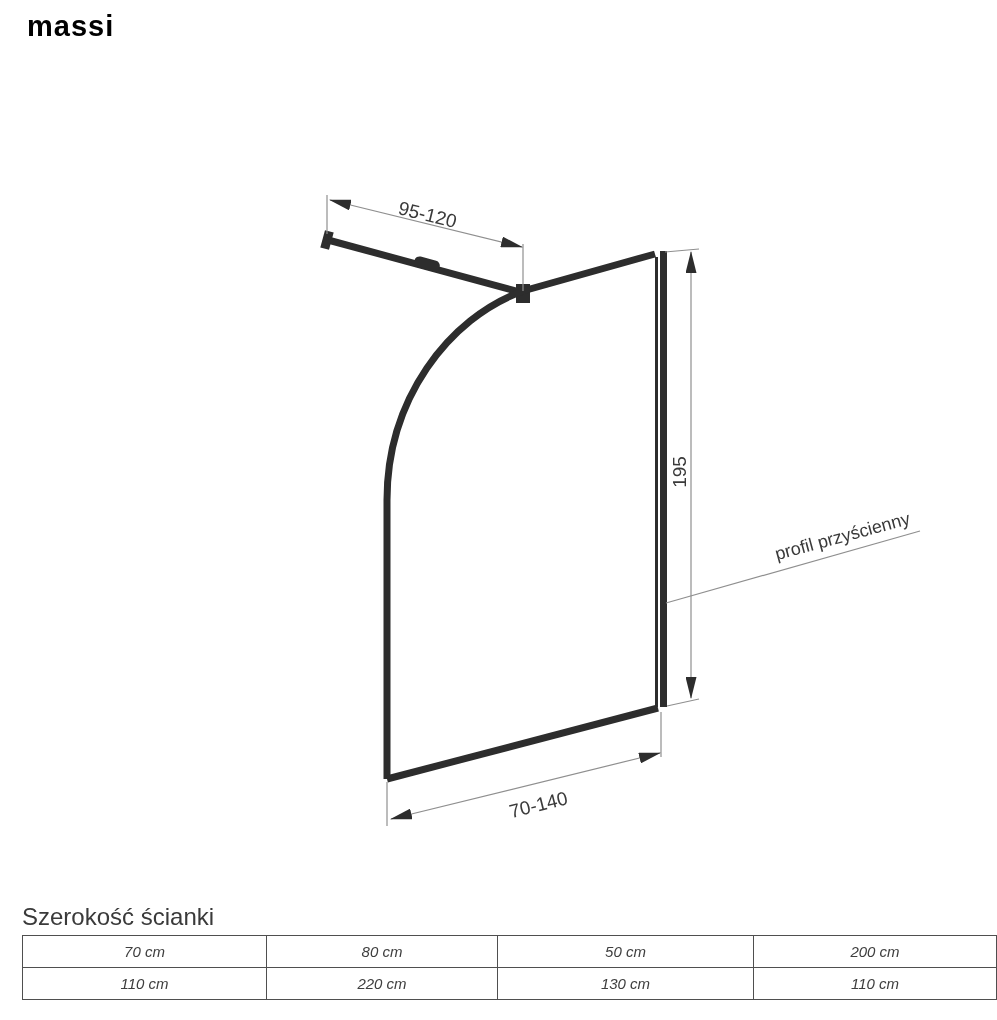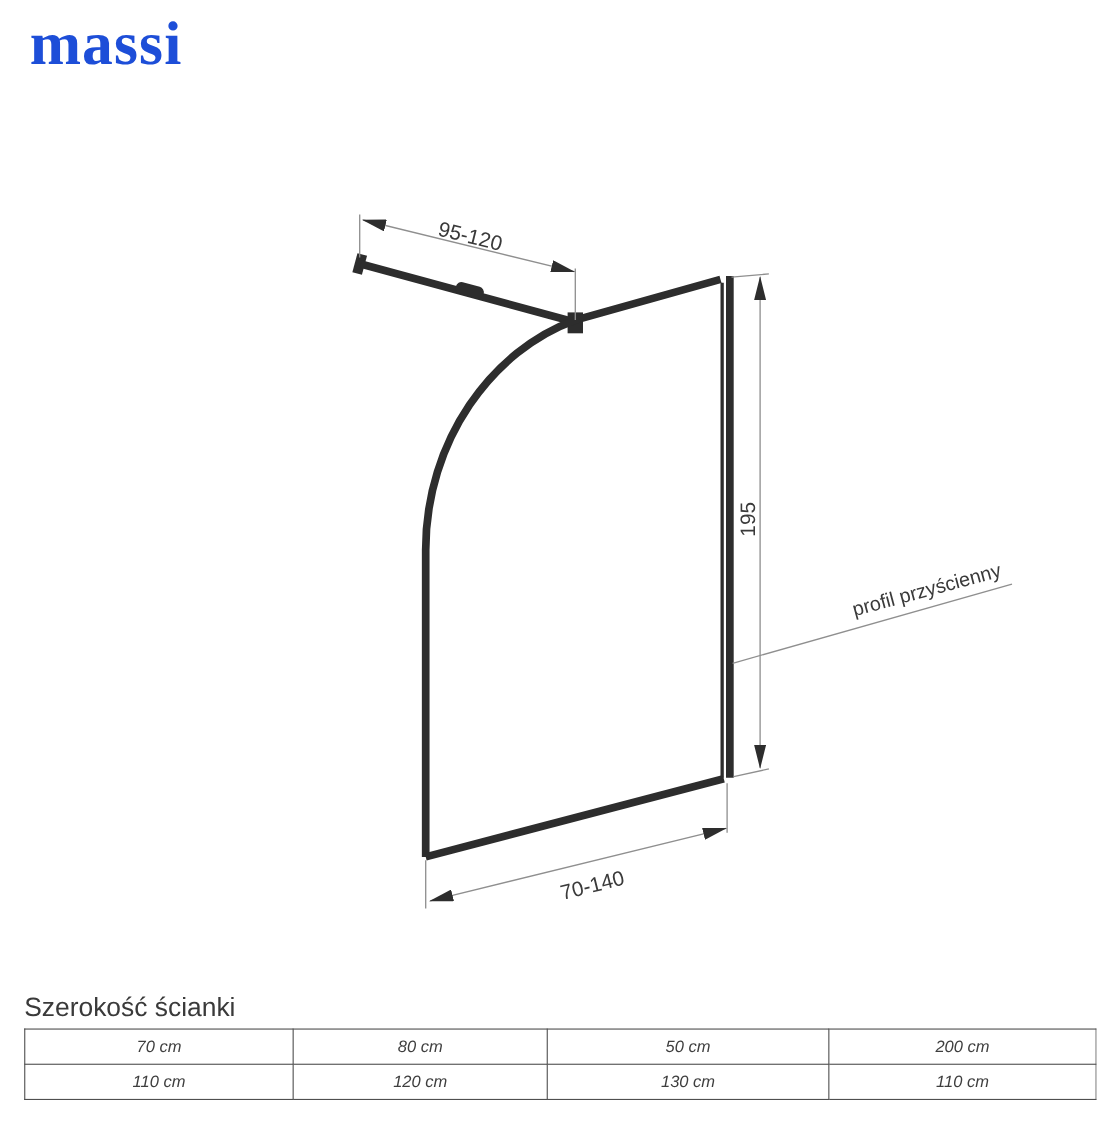--- a/index.html
+++ b/index.html
@@ -5,23 +5,23 @@
   html,body{margin:0;padding:0;background:#ffffff;}
   .page{
     position:relative;
     width:997px;height:1020px;
     background:#ffffff;
     font-family:"Liberation Sans",sans-serif;
     overflow:hidden;
   }
   .logo{
     position:absolute;left:27px;top:12px;
-    font-family:Liberation Serif, serif;
-    font-weight:700;font-size:56px;line-height:1;
-    letter-spacing:1px;color:#1d4ed8;
+    font-family:Liberation Sans, sans-serif;
+    font-weight:700;font-size:29px;line-height:1;
+    letter-spacing:1px;color:#000000;
   }
   .drawing{
     position:absolute;left:0;top:0;width:997px;height:1020px;
   }
   .drawing text{
     font-family:"Liberation Sans",sans-serif;
     fill:#3a3a3a;
   }
   .dim-text{font-size:19px;}
   .label-text{font-size:18px;}
@@ -108,20 +108,20 @@
     </colgroup>
     <tbody>
       <tr>
         <td>70 cm</td>
         <td>80 cm</td>
         <td>50 cm</td>
         <td>200 cm</td>
       </tr>
       <tr>
         <td>110 cm</td>
-        <td>120 cm</td>
+        <td>220 cm</td>
         <td>130 cm</td>
         <td>110 cm</td>
       </tr>
     </tbody>
   </table>
 
 </div>
 
 </body></html>

